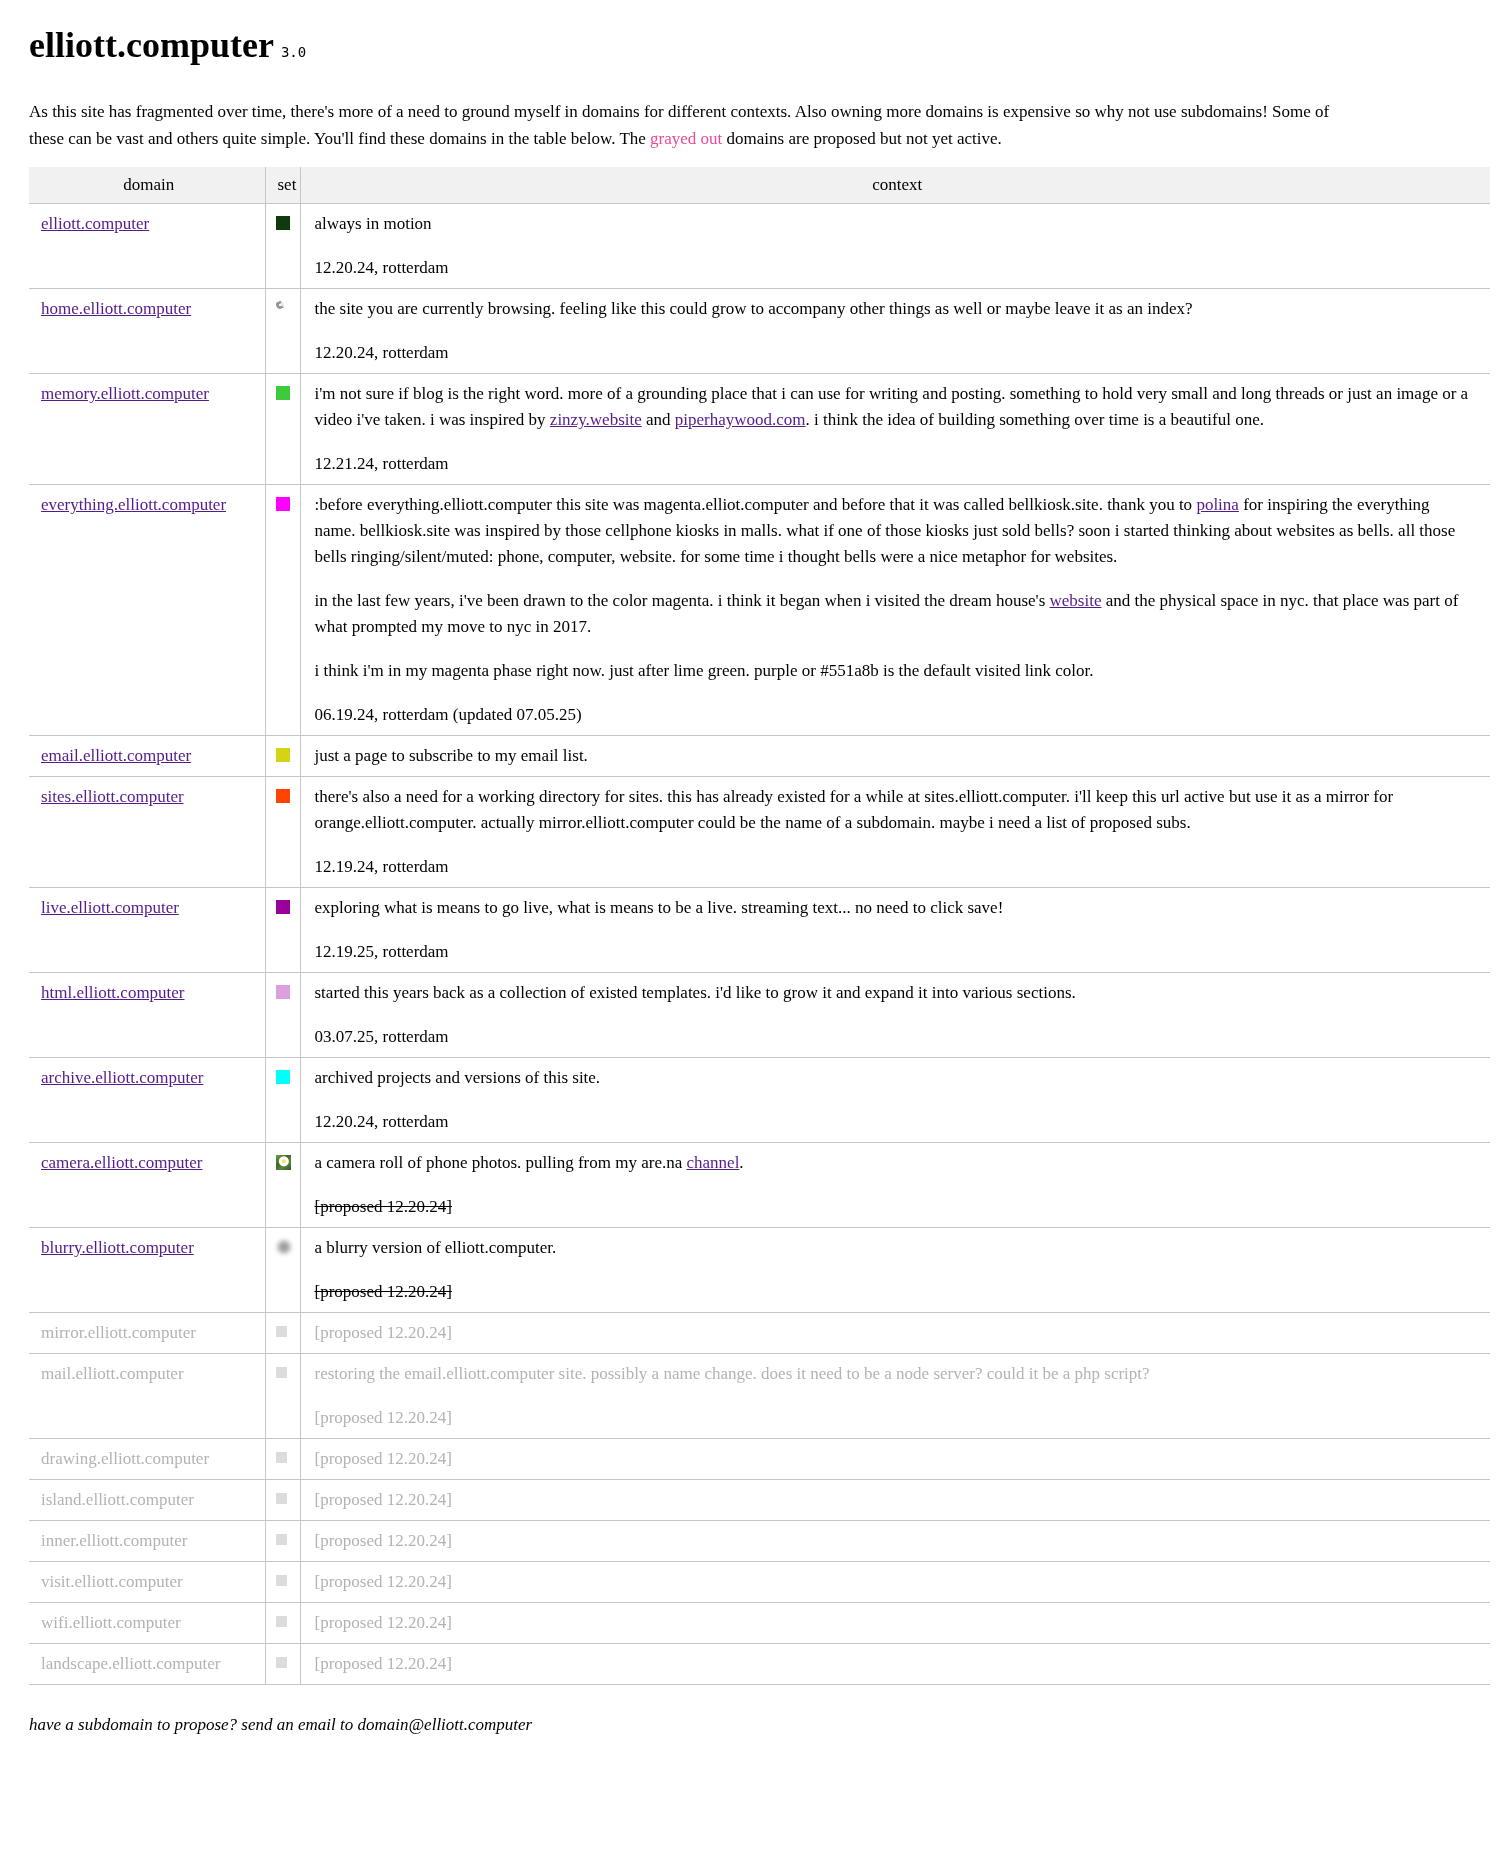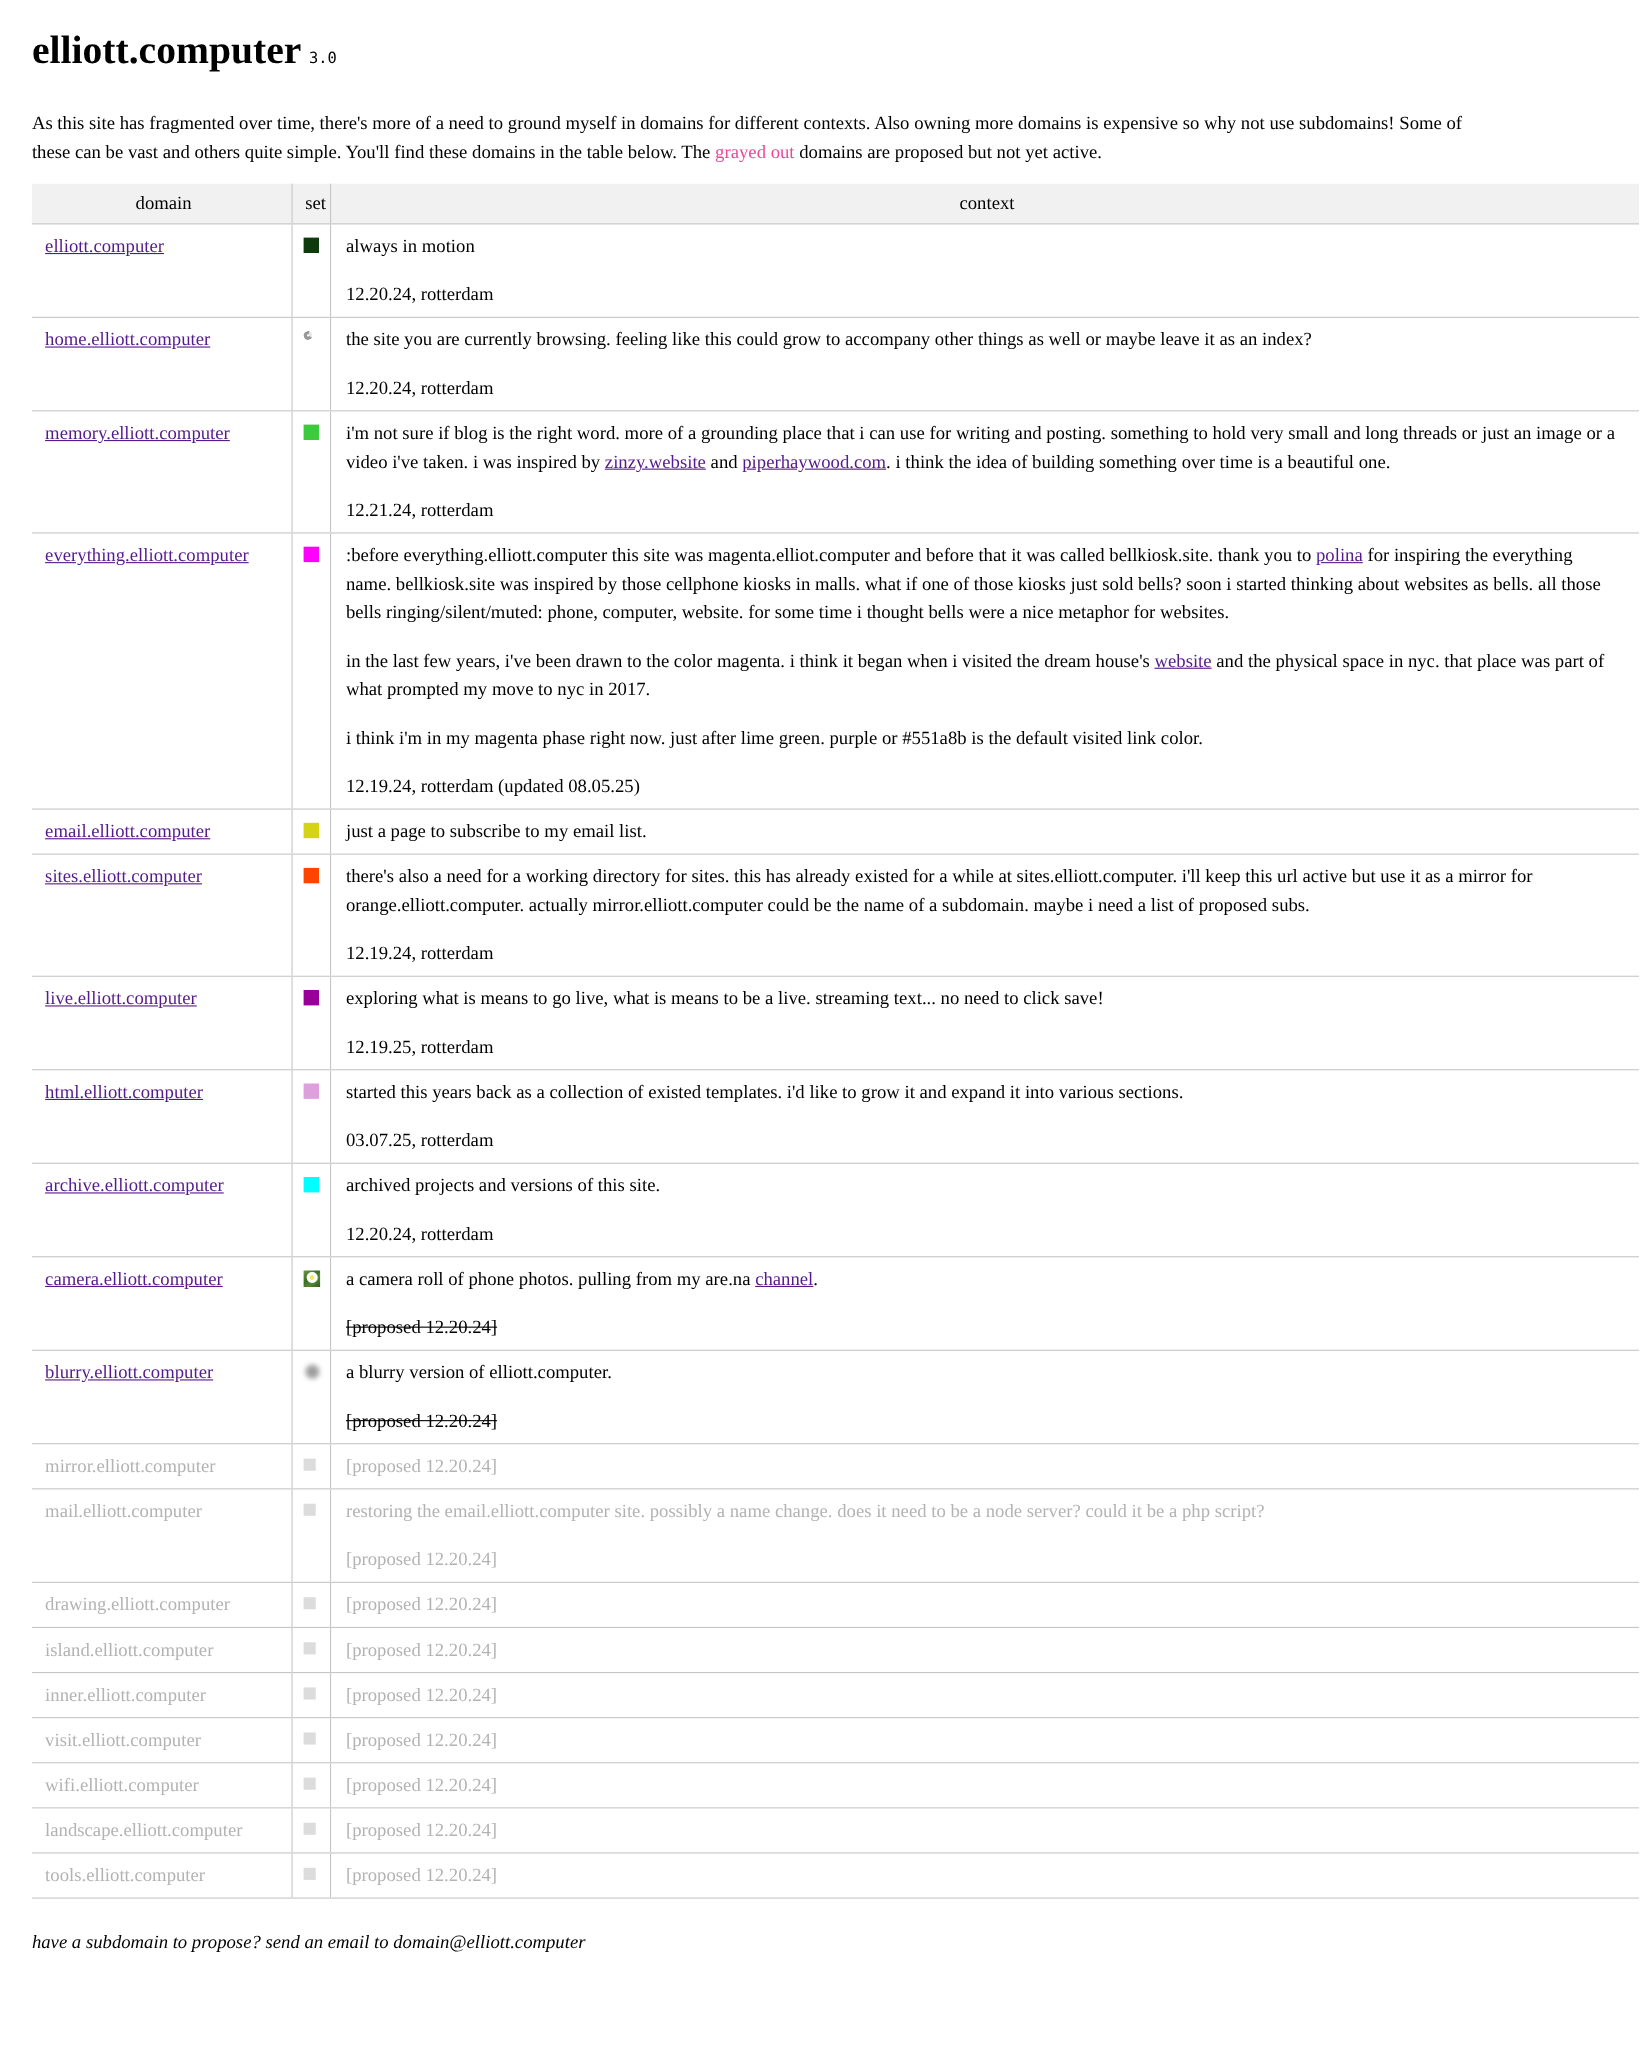--- a/index.html
+++ b/index.html
@@ -104,21 +104,21 @@
             <p class="ctx"><span>12.21.24, rotterdam</span></p>
           </td>
   </tr>
         <tr class="domain-row">
     <td class="cell-domain"><a href="#" class="domain-link">everything.elliott.computer</a></td>
     <td class="cell-set"><span class="marker marker-square" style="background-color: rgb(255, 0, 255);"></span></td>
     <td class="cell-context">
             <p class="ctx"><span>:before everything.elliott.computer this site was magenta.elliot.computer and before that it was called bellkiosk.site. thank you to </span><a href="#" class="inline-link">polina</a><span> for inspiring the everything name. bellkiosk.site was inspired by those cellphone kiosks in malls. what if one of those kiosks just sold bells? soon i started thinking about websites as bells. all those bells ringing/silent/muted: phone, computer, website. for some time i thought bells were a nice metaphor for websites.</span></p>
             <p class="ctx"><span>in the last few years, i've been drawn to the color magenta. i think it began when i visited the dream house's </span><a href="#" class="inline-link">website</a><span> and the physical space in nyc. that place was part of what prompted my move to nyc in 2017.</span></p>
             <p class="ctx"><span>i think i'm in my magenta phase right now. just after lime green. purple or #551a8b is the default visited link color.</span></p>
-            <p class="ctx"><span>12.19.24, rotterdam (updated 08.05.25)</span></p>
+            <p class="ctx"><span>06.19.24, rotterdam (updated 07.05.25)</span></p>
           </td>
   </tr>
         <tr class="domain-row">
     <td class="cell-domain"><a href="#" class="domain-link">email.elliott.computer</a></td>
     <td class="cell-set"><span class="marker marker-square" style="background-color: rgb(212, 212, 20);"></span></td>
     <td class="cell-context">
             <p class="ctx"><span>just a page to subscribe to my email list.</span></p>
           </td>
   </tr>
         <tr class="domain-row">
@@ -219,24 +219,17 @@
             <p class="ctx"><span>[proposed 12.20.24]</span></p>
           </td>
   </tr>
         <tr class="domain-row proposed">
     <td class="cell-domain"><span class="domain-muted">landscape.elliott.computer</span></td>
     <td class="cell-set"><span class="marker marker-square" style="background-color: rgb(220, 220, 220);"></span></td>
     <td class="cell-context">
             <p class="ctx"><span>[proposed 12.20.24]</span></p>
           </td>
   </tr>
-        <tr class="domain-row proposed">
-    <td class="cell-domain"><span class="domain-muted">tools.elliott.computer</span></td>
-    <td class="cell-set"><span class="marker marker-square" style="background-color: rgb(220, 220, 220);"></span></td>
-    <td class="cell-context">
-            <p class="ctx"><span>[proposed 12.20.24]</span></p>
-          </td>
-  </tr>
       </tbody>
   </table>
 
   <p class="footer">have a subdomain to propose? send an email to domain@elliott.computer</p>
 </div>
 
 </body></html>

